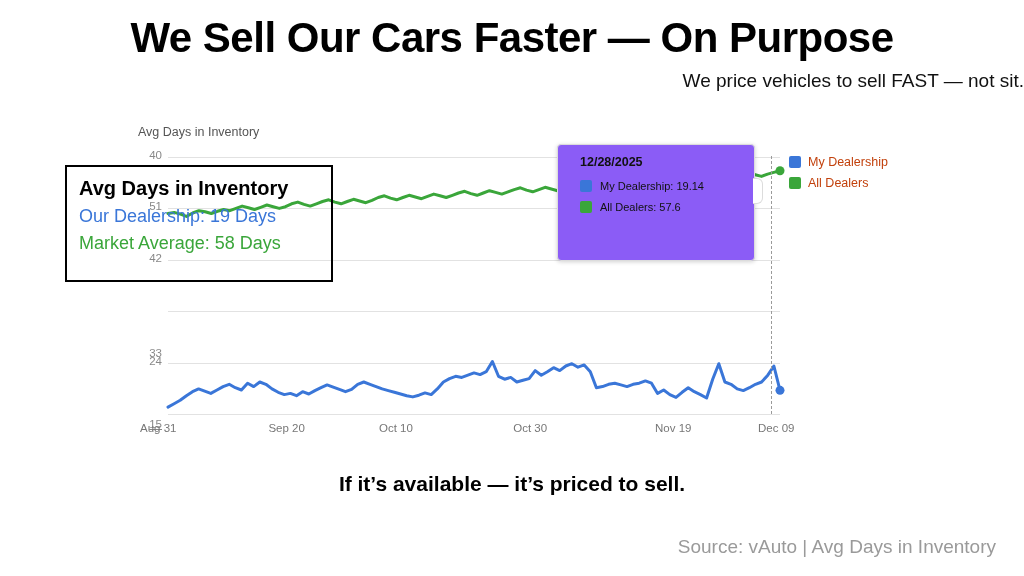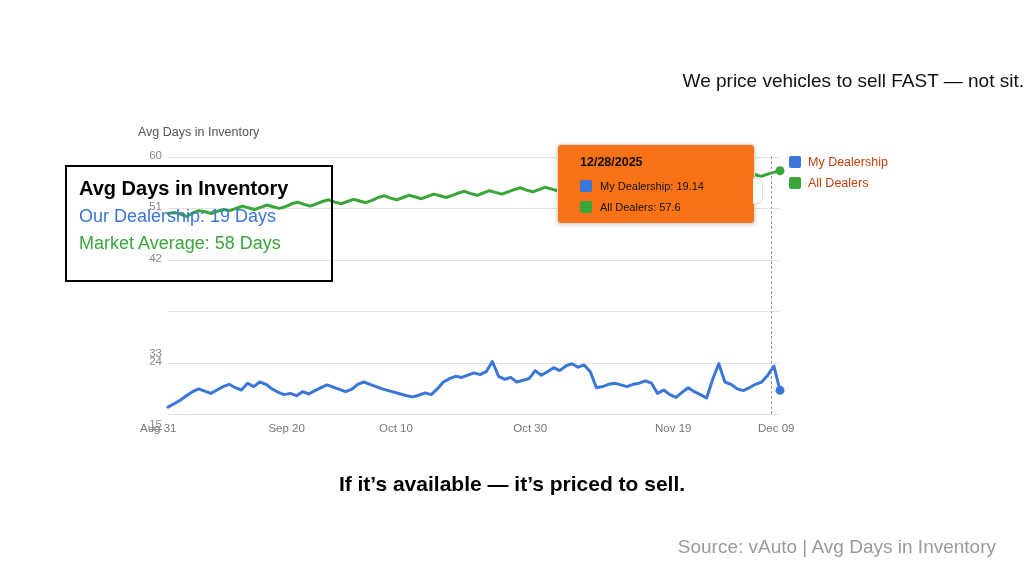--- a/index.html
+++ b/index.html
@@ -41,22 +41,22 @@
   svg.lines{position:absolute;left:0;top:0;width:1024px;height:340px;}
 
   
   #legend{position:absolute;left:789px;top:152px;}
   .leg-row{display:flex;align-items:center;height:20px;margin-bottom:1px;}
   .leg-swatch{width:12px;height:12px;border-radius:2px;margin-right:7px;}
   .leg-label{font-size:12.5px;color:#c2410c;}
 
   
   #tooltip{
-    position:absolute;left:557px;top:144px;width:198px;height:80px;
-    background:#f97316;border:1px solid #dcdcdc;border-radius:4px;
+    position:absolute;left:557px;top:144px;width:198px;height:117px;
+    background:#8b5cf6;border:1px solid #dcdcdc;border-radius:4px;
     box-shadow:0 1px 4px rgba(0,0,0,.18);box-sizing:border-box;
     padding:10px 0 0 22px;
   }
   #tooltip .tt-date{font-size:12.5px;font-weight:bold;color:#111;margin-bottom:6px;}
   .tt-row{display:flex;align-items:center;height:21px;}
   .tt-swatch{width:12px;height:12px;border-radius:2px;margin-right:8px;}
   .tt-text{font-size:11px;color:#111;}
   #tt-notch{
     position:absolute;left:753px;top:178px;width:10px;height:26px;
     background:#fff;border:1px solid #dcdcdc;border-left:none;
@@ -79,35 +79,36 @@
   }
   .source{
     position:absolute;right:28px;top:536px;font-size:19px;color:#9a9a9a;
   }
 </style>
 </head>
 <body>
 
 <div id="slide">
 
+  <div class="headline">We Sell Our Cars Faster — On Purpose</div>
   <div class="subhead">We price vehicles to sell FAST — not sit.</div>
 
   <div id="chart">
     <div class="axis-title">Avg Days in Inventory</div>
 
     <div id="gridlines">
         <div class="gridline" style="top: 47px;"></div>
         <div class="gridline" style="top: 98.4px;"></div>
         <div class="gridline" style="top: 149.8px;"></div>
         <div class="gridline" style="top: 201.2px;"></div>
         <div class="gridline" style="top: 252.6px;"></div>
         <div class="gridline" style="top: 304px;"></div>
       </div>
     <div id="yticks">
-        <div class="ytick" style="top: 39px;">60</div>
+        <div class="ytick" style="top: 39px;">40</div>
         <div class="ytick" style="top: 90.4px;">51</div>
         <div class="ytick" style="top: 141.8px;">42</div>
         <div class="ytick" style="top: 193.2px; margin-top: 44px;">33</div>
         <div class="ytick" style="top: 244.6px;">24</div>
         <div class="ytick" style="top: 308px; text-decoration: underline;">15</div>
       </div>
     <div id="xticks">
         <div class="xtick" style="left: 140px;">Aug 31</div>
         <div class="xtick" style="left: 268.4px;">Sep 20</div>
         <div class="xtick" style="left: 379px;">Oct 10</div>

